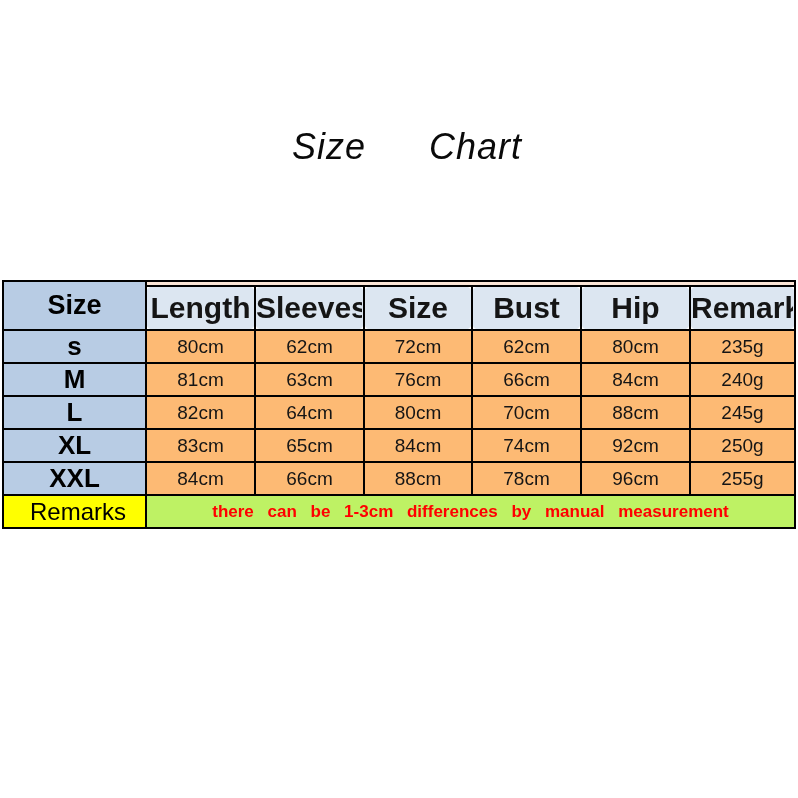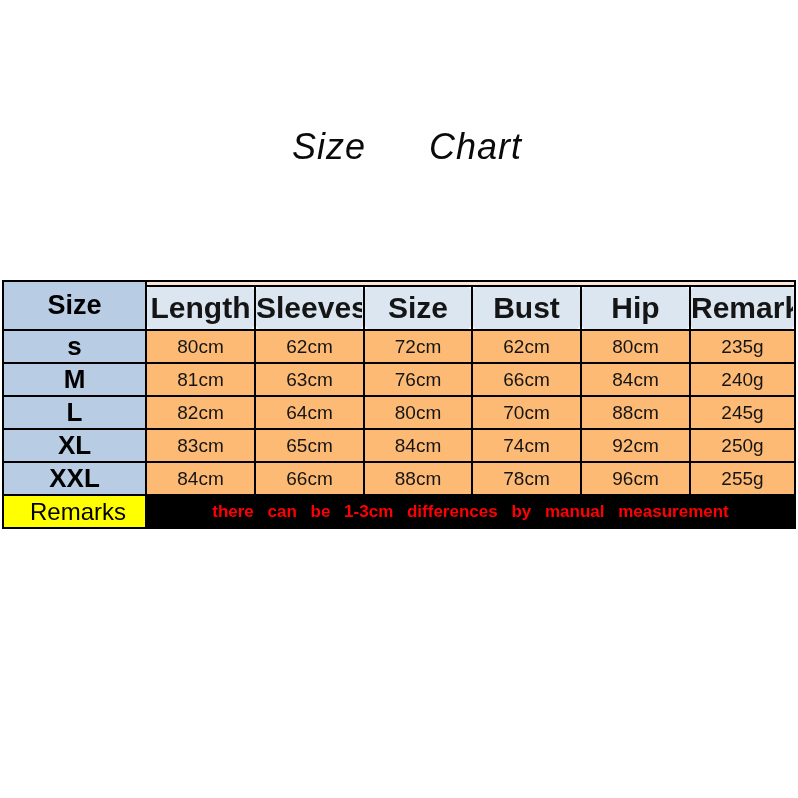--- a/index.html
+++ b/index.html
@@ -88,21 +88,21 @@
     font-size: 24px;
     font-weight: normal;
     color: #000;
     padding-left: 7px;
   }
   td.remark-cell {
     color: var(--remarks-text);
     font-weight: bold;
     font-size: 17px;
     word-spacing: 9px;
-    background: #000000;
+    background: #bef264;
   }
 </style>
 </head>
 <body>
 
 <div class="canvas">
 
   <div class="chart-title">Size Chart</div>
 
   <table class="size-table">

